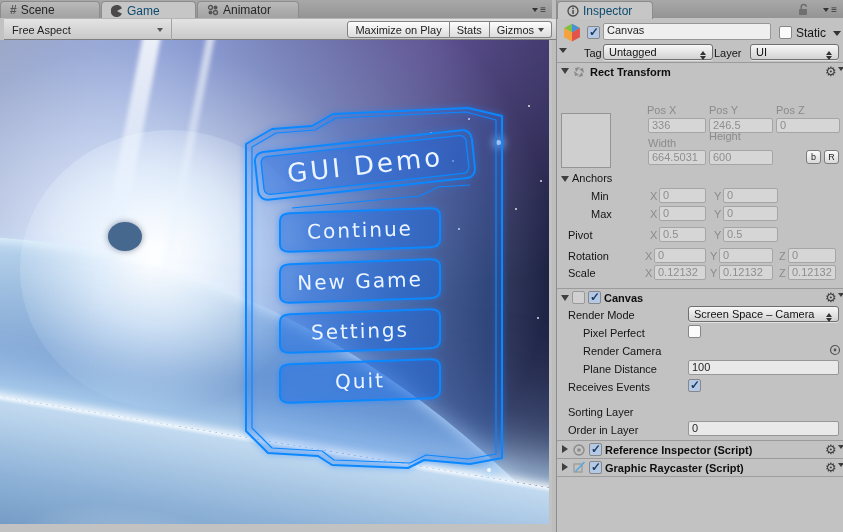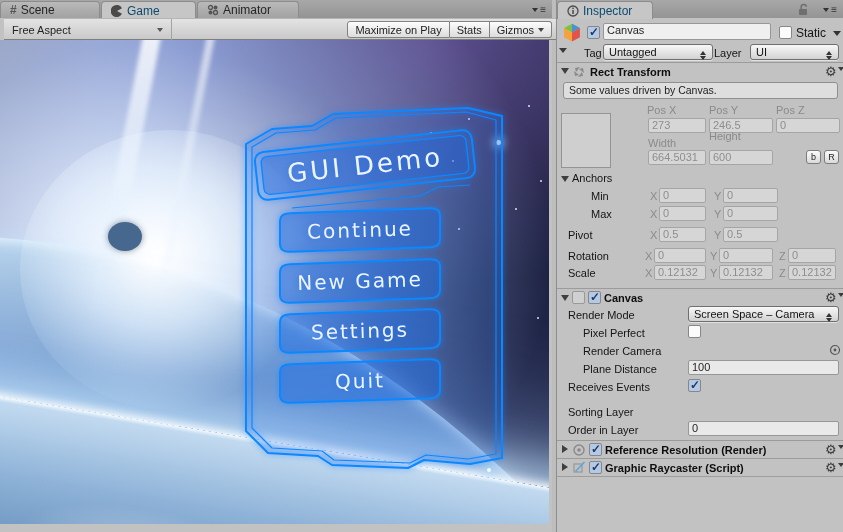--- a/index.html
+++ b/index.html
@@ -264,27 +264,26 @@
       </div>
 
       <div class="comp-hdr" style="top:44px"></div>
       <div class="fold open" style="left:4px;top:50px"></div>
       <svg class="abs" style="left:15px;top:47px" width="14" height="14" viewBox="0 0 14 14">
         <path d="M3,3 L8,2 L4,7 Z M11,3 L12,8 L7,4 Z M11,11 L6,12 L10,7 Z M3,11 L2,6 L7,10 Z" fill="#8b8b8b"></path>
       </svg>
       <div class="hdr-title" style="left:33px;top:48px">Rect Transform</div>
       <div class="gear" style="left:268px;top:47px">⚙</div>
 
-      <div class="helpbox">Some values driven by Canvas.</div>
       <div class="anchor-preview"></div>
 
       <div class="lbl dim" style="left:90px;top:86px">Pos X</div>
       <div class="lbl dim" style="left:152px;top:86px">Pos Y</div>
       <div class="lbl dim" style="left:219px;top:86px">Pos Z</div>
-      <div class="fld dis" style="left:91px;top:100px;width:58px">273</div>
+      <div class="fld dis" style="left:91px;top:100px;width:58px">336</div>
       <div class="fld dis" style="left:152px;top:100px;width:64px">246.5</div>
       <div class="fld dis" style="left:219px;top:100px;width:64px">0</div>
 
       <div class="lbl dim" style="left:91px;top:119px">Width</div>
       <div class="lbl dim" style="left:152px;top:112px">Height</div>
       <div class="fld dis" style="left:91px;top:132px;width:58px">664.5031</div>
       <div class="fld dis" style="left:152px;top:132px;width:64px">600</div>
       <div class="mini-btn" style="left:249px;top:132px">b</div>
       <div class="mini-btn" style="left:267px;top:132px">R</div>
 
@@ -361,21 +360,21 @@
       <div class="lbl" style="left:11px;top:406px">Order in Layer</div>
       <div class="fld" style="left:131px;top:403px;width:151px">0</div>
 
       <div class="comp-hdr" style="top:422px"></div>
       <div class="fold closed" style="left:5px;top:427px"></div>
       <svg class="abs" style="left:15px;top:425px" width="14" height="14" viewBox="0 0 14 14">
         <circle cx="7" cy="7" r="5" fill="none" stroke="#8a8a8a" stroke-width="1.4"></circle>
         <circle cx="7" cy="7" r="1.8" fill="#8a8a8a"></circle>
       </svg>
       <div class="ck on" style="left:32px;top:425px"></div>
-      <div class="hdr-title" style="left:48px;top:426px">Reference Resolution (Render)</div>
+      <div class="hdr-title" style="left:48px;top:426px">Reference Inspector (Script)</div>
       <div class="gear" style="left:268px;top:425px">⚙</div>
 
       <div class="comp-hdr" style="top:440px"></div>
       <div class="fold closed" style="left:5px;top:445px"></div>
       <svg class="abs" style="left:15px;top:443px" width="14" height="14" viewBox="0 0 14 14">
         <rect x="2" y="3" width="8" height="8" fill="none" stroke="#9a9a9a" stroke-width="1.3"></rect>
         <line x1="12.5" y1="1" x2="3.5" y2="10.5" stroke="#5aa7e0" stroke-width="1.6"></line>
       </svg>
       <div class="ck on" style="left:32px;top:443px"></div>
       <div class="hdr-title" style="left:48px;top:444px">Graphic Raycaster (Script)</div>

